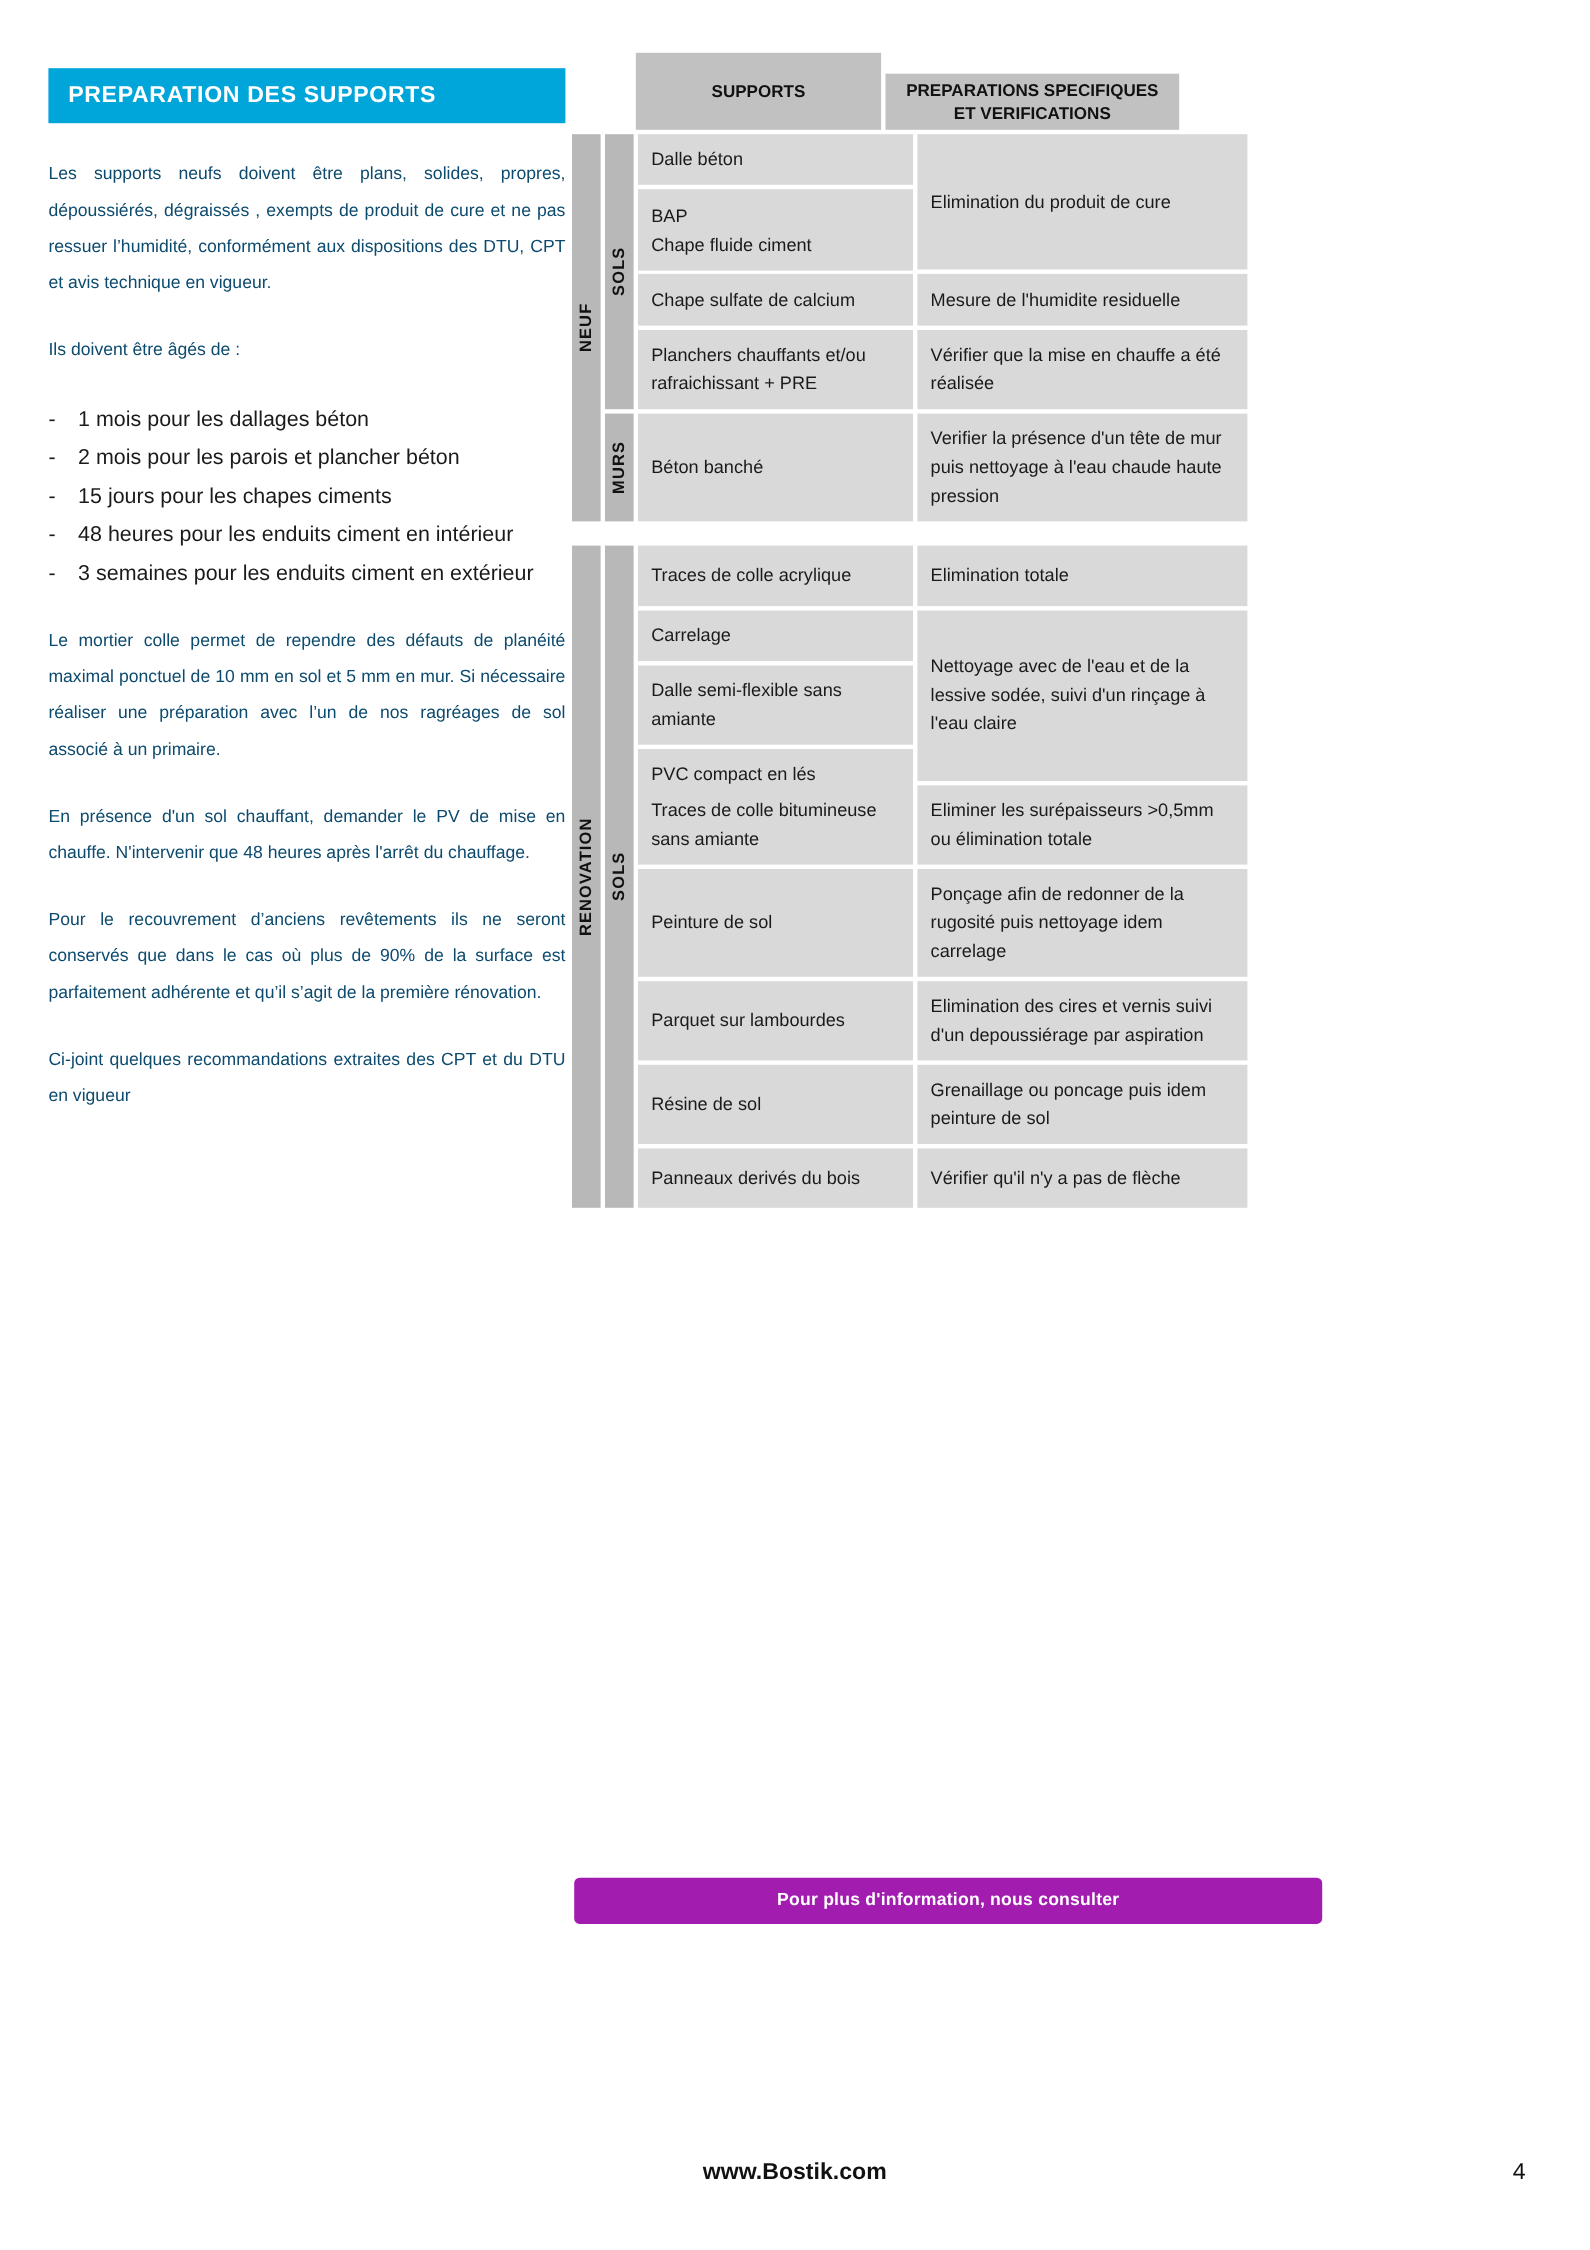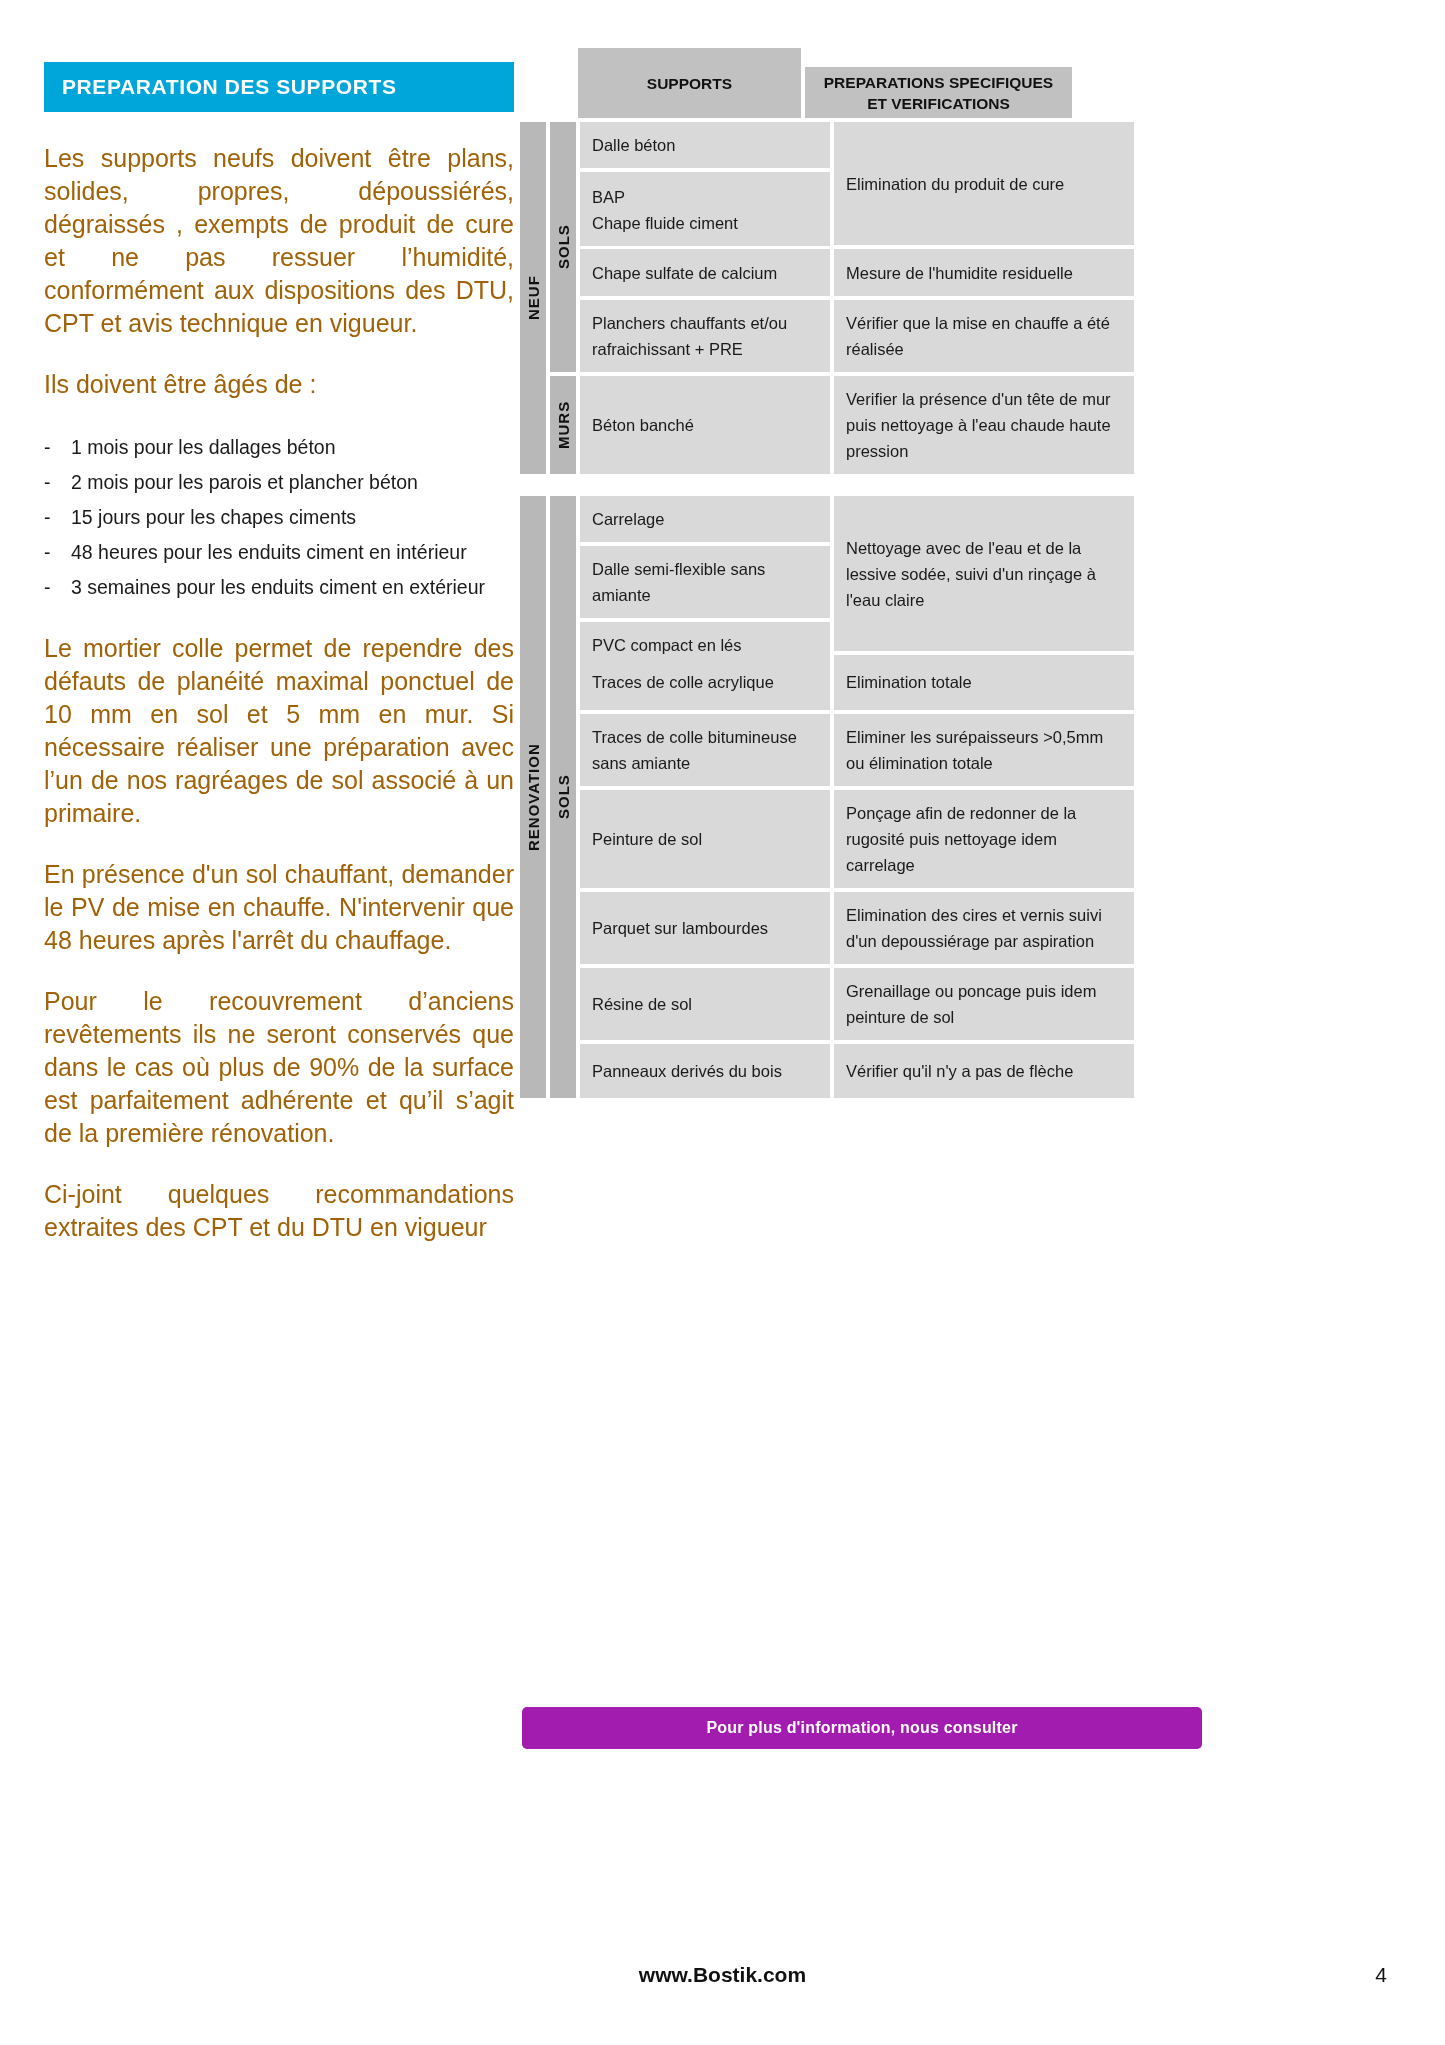--- a/index.html
+++ b/index.html
@@ -20,24 +20,24 @@
     color: #ffffff;
     font-size: 21px;
     font-weight: bold;
     letter-spacing: 0.6px;
     padding: 16px 0 16px 18px;
     height: 50px;
     line-height: 18px;
     display: flex; align-items: center;
   }
   .body-text {
-    font-size: 25px;
+    font-size: 16px;
     line-height: 33px;
     text-align: justify;
-    color: #a16207;
+    color: #0c4a6e;
     margin-top: 30px;
   }
   .body-text.np { margin-top: 28px; }
   .intro-list {
     margin-top: 30px;
     font-size: 19.5px;
     line-height: 33px;
   }
   .li-row {
     display: flex;
@@ -213,36 +213,36 @@
               </div>
             </div>
           </div>
         </div>
         <div class="block" style="margin-top: 22px;">
           <div class="vbar">RENOVATION</div>
           <div class="block-inner">
             <div class="subgroup">
               <div class="vbar">SOLS</div>
               <div class="block-inner">
+                <div class="subgroup-rows" style="gap: 4px; height: 80px;">
+                  <div class="col-supports">
+                    <div class="cell" style="flex: 1 1 0%;">Traces de colle acrylique</div>
+                  </div>
+                  <div class="col-preps">
+                    <div class="cell" style="flex: 1 1 0%;">Elimination totale</div>
+                  </div>
+                </div>
                 <div class="subgroup-rows" style="gap: 4px; height: 155px;">
                   <div class="col-supports">
                     <div class="cell" style="flex: 1 1 0%;">Carrelage</div>
                     <div class="cell" style="flex: 1 1 0%;">Dalle semi-flexible sans amiante</div>
                     <div class="cell" style="flex: 1 1 0%;">PVC compact en lés</div>
                   </div>
                   <div class="col-preps">
                     <div class="cell" style="flex: 1 1 0%;">Nettoyage avec de l'eau et de la lessive sodée, suivi d'un rinçage à l'eau claire</div>
-                  </div>
-                </div>
-                <div class="subgroup-rows" style="gap: 4px; height: 80px;">
-                  <div class="col-supports">
-                    <div class="cell" style="flex: 1 1 0%;">Traces de colle acrylique</div>
-                  </div>
-                  <div class="col-preps">
-                    <div class="cell" style="flex: 1 1 0%;">Elimination totale</div>
                   </div>
                 </div>
                 <div class="subgroup-rows" style="gap: 4px; height: 90px;">
                   <div class="col-supports">
                     <div class="cell" style="flex: 1 1 0%;">Traces de colle bitumineuse sans amiante</div>
                   </div>
                   <div class="col-preps">
                     <div class="cell" style="flex: 1 1 0%;">Eliminer les surépaisseurs &gt;0,5mm ou élimination totale</div>
                   </div>
                 </div>

